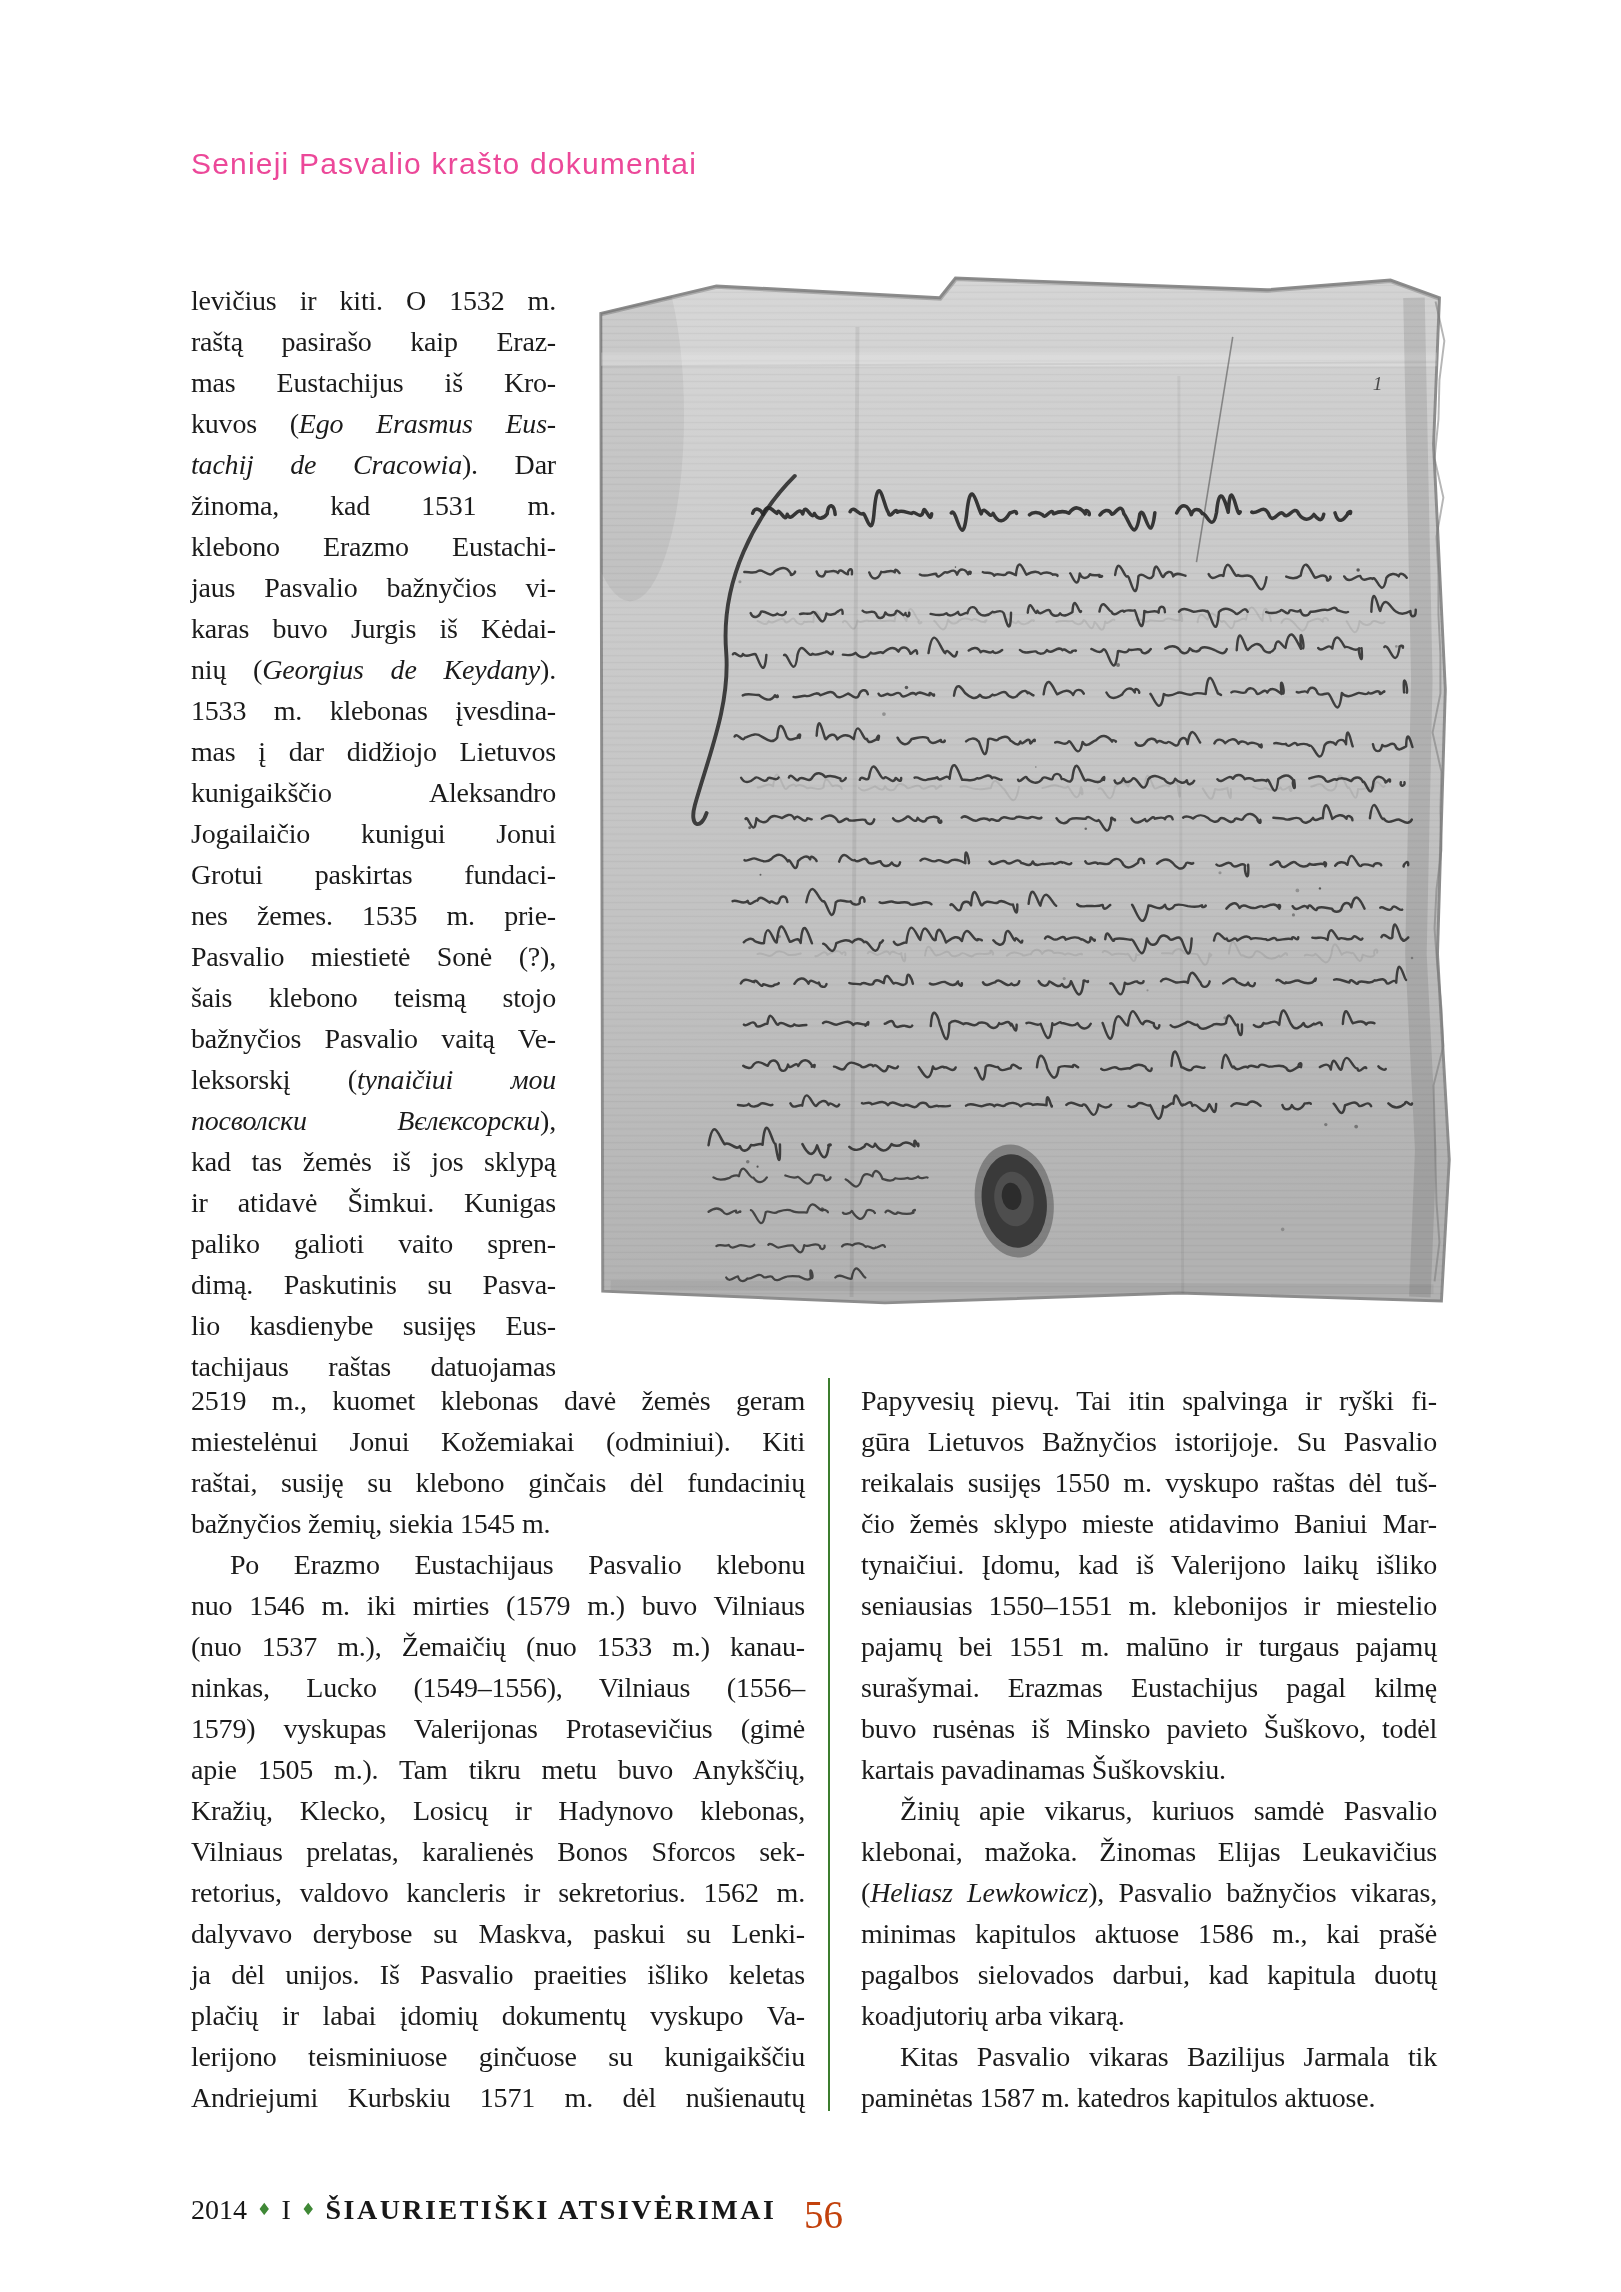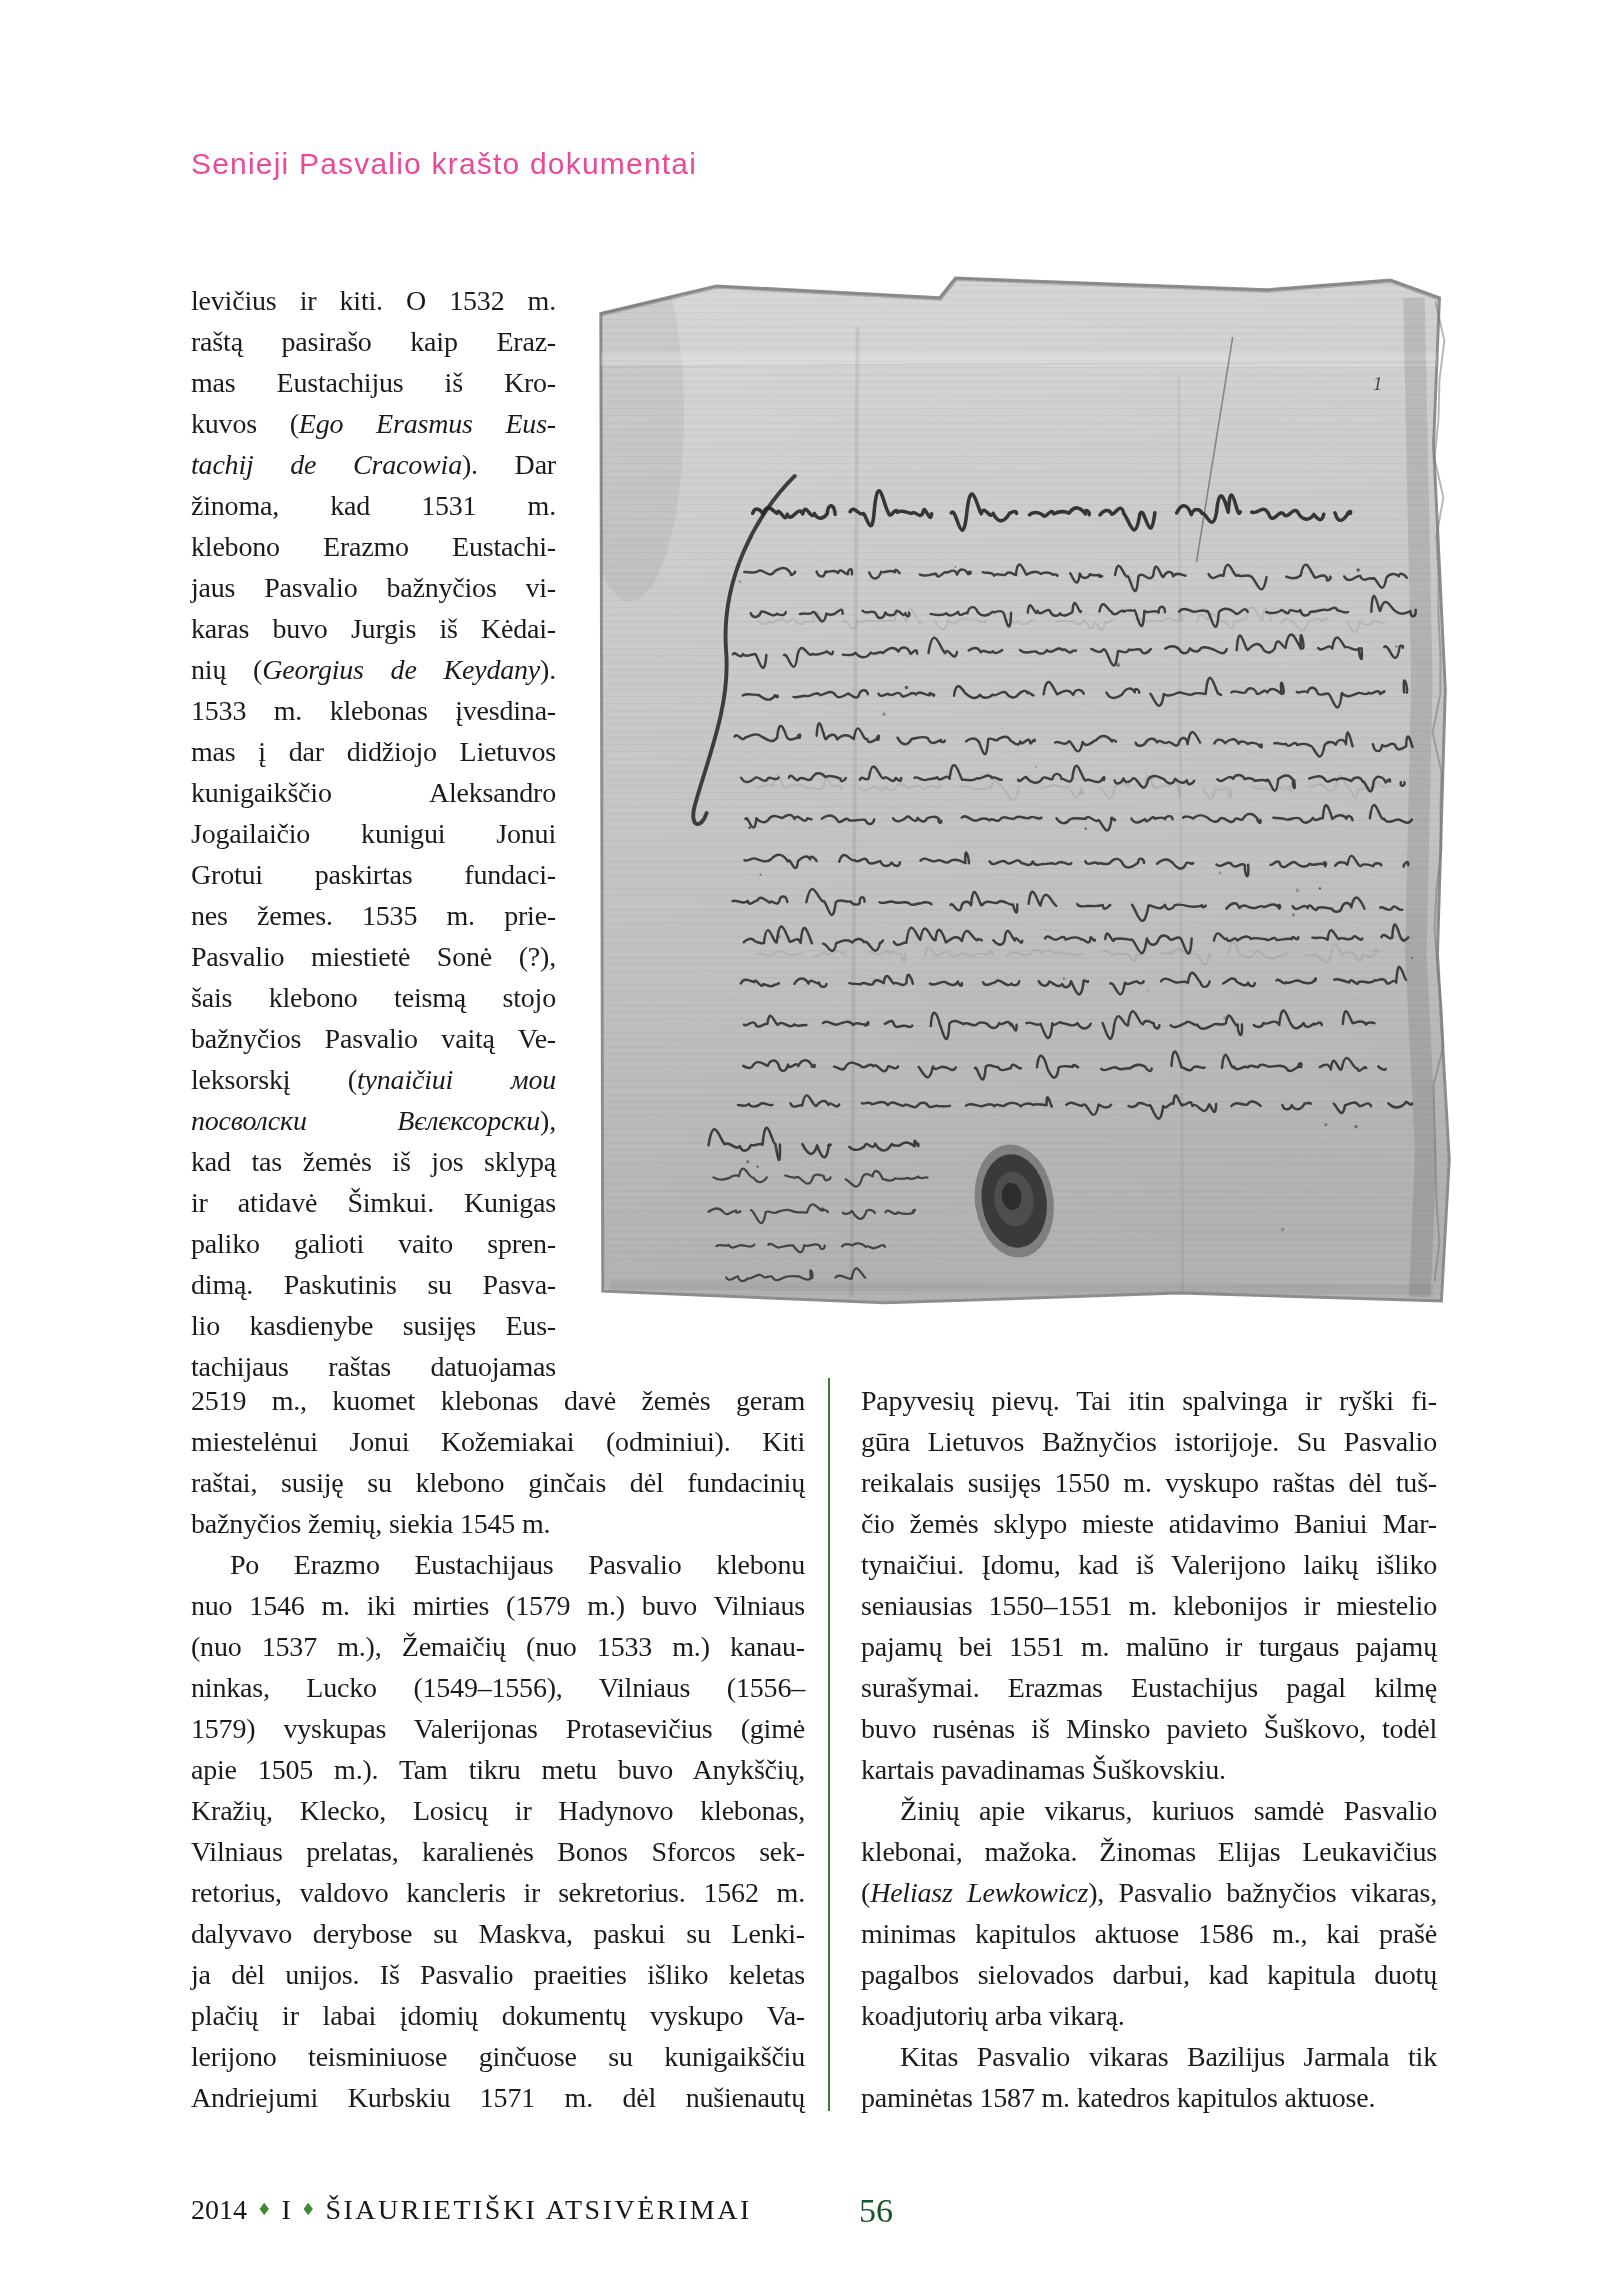--- a/index.html
+++ b/index.html
@@ -13,24 +13,24 @@
   .colR{position:absolute;left:861px;top:1380px;width:576px;}
   .tl{font-size:28px;line-height:41px;letter-spacing:-0.2px;
       text-align:justify;text-align-last:justify;}
   .tl.end{text-align-last:left;font-family:Liberation Serif, serif;}
   .tl.ind{text-indent:39px;}
   .tl i{font-style:italic;}
   .rule{position:absolute;left:828px;top:1378px;width:2px;height:733px;background:#3c7d2e;}
   .fig{position:absolute;left:591px;top:268px;width:870px;height:1042px;margin:0;}
   .fig svg{display:block;width:100%;height:100%;}
   .ftr{position:absolute;left:191px;top:2194px;font-size:28px;color:#181818;white-space:nowrap;}
-  .ftr .caps{letter-spacing:2.5px;}
+  .ftr .caps{letter-spacing:2.5px;font-weight:bold;}
   .dia{color:#3f8836;font-size:16.7px;position:relative;top:-3.9px;margin:0 9.8px;
        font-family:"DejaVu Sans",sans-serif;}
-  .pn{position:absolute;left:859px;top:2192px;font-size:34px;color:#14532d;}
+  .pn{position:absolute;left:804px;top:2192px;font-size:39px;color:#c2410c;}
 </style>
 </head>
 <body>
 
 <div id="page">
 
   <div class="hdr">Senieji Pasvalio krašto dokumentai</div>
 
   <div class="colN" id="colN">
       <div class="tl">levičius ir kiti. O 1532 m.</div>

